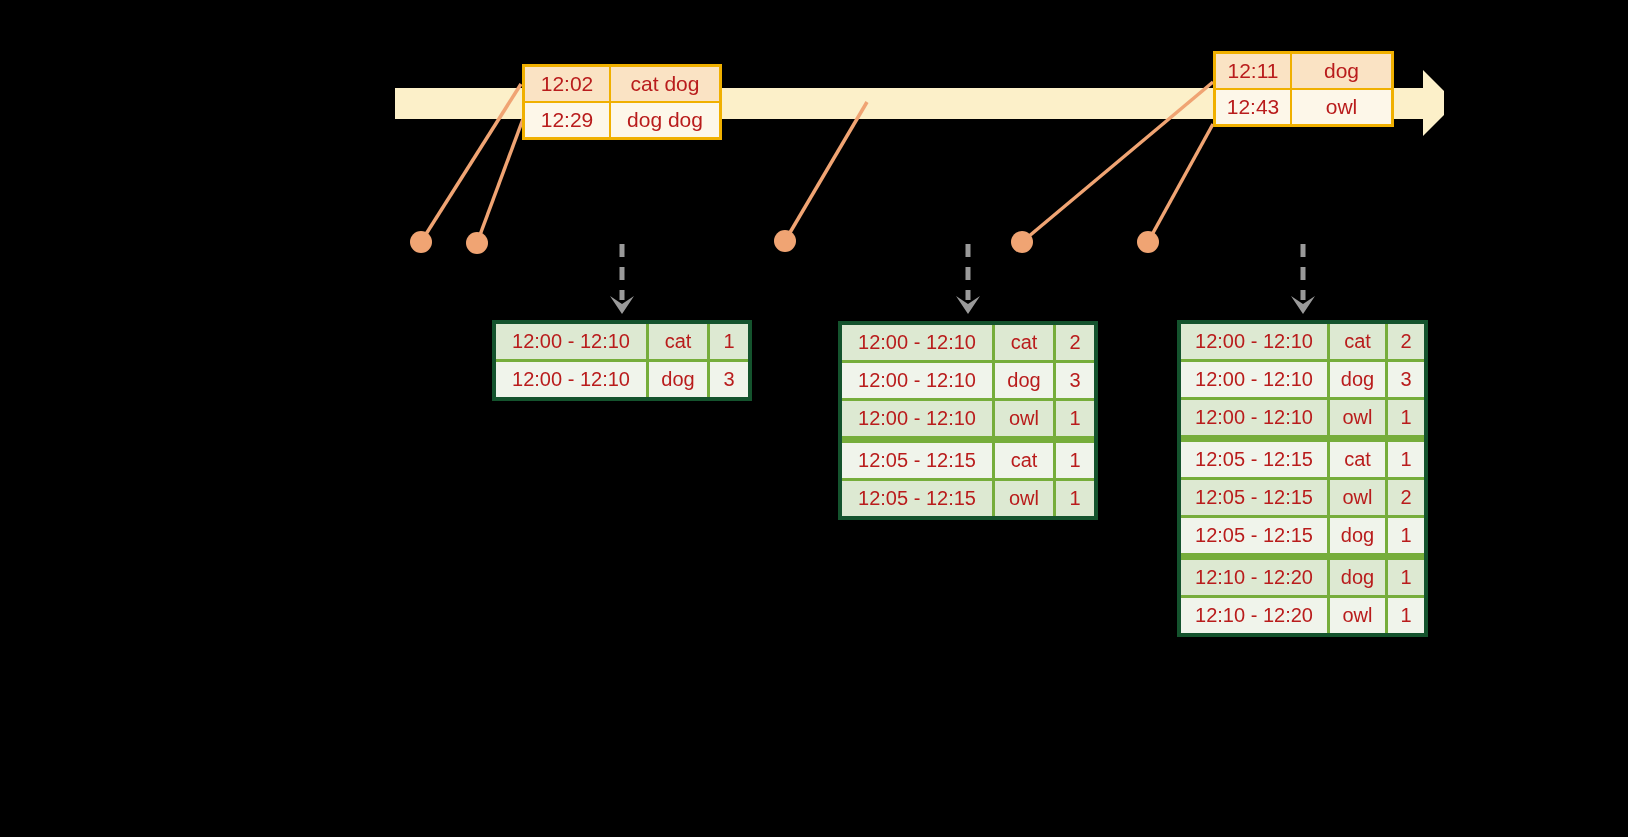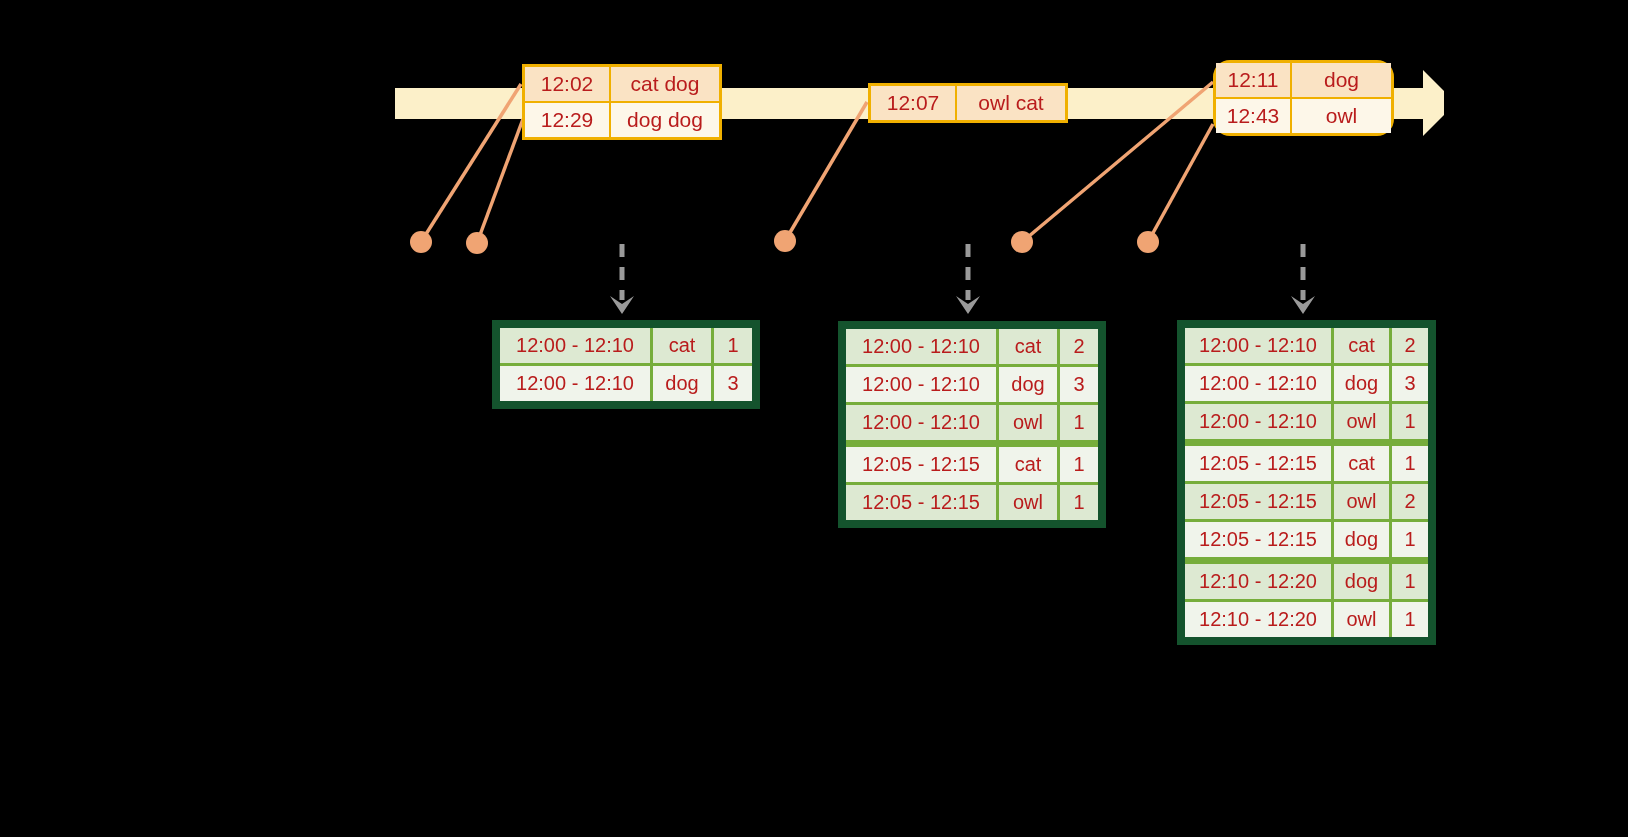--- a/index.html
+++ b/index.html
@@ -11,21 +11,21 @@
   .tl-band{position:absolute;left:395px;top:88px;width:1028px;height:31px;background:#fcf0c9;}
   .tl-head{position:absolute;left:1423px;top:70px;width:0;height:0;
     border-top:33px solid transparent;border-bottom:33px solid transparent;border-left:33px solid #fcf0c9;}
   
   .event-box{position:absolute;background:#f0b000;border:3px solid #f0b000;
     display:grid;gap:2px;z-index:3;}
   .event-box .ecell{height:34px;line-height:34px;text-align:center;font-size:21px;}
   .event-box .erow-odd  .ecell,.ecell.odd {background:#fae3c4;}
   .event-box .erow-even .ecell,.ecell.even{background:#fdf7e9;}
   
-  .gtable{position:absolute;border:8px solid #14532d;background:#76ad3b;z-index:3;}
+  .gtable{position:absolute;border:4px solid #14532d;background:#76ad3b;z-index:3;}
   .trow{display:grid;grid-template-columns:150px 3px 58px 3px 1fr;background:#76ad3b;}
   .trow + .trow{border-top:3px solid #76ad3b;}
   .trow.group-start{border-top-width:7px;}
   .tcell{height:35px;line-height:35px;text-align:center;font-size:20px;}
   .trow:nth-child(odd)  .tcell{background:#dde9d2;}
   .trow:nth-child(even) .tcell{background:#f0f4eb;}
   .vsep{background:#76ad3b;}
   
   #overlay{position:absolute;left:0;top:0;z-index:2;}
 </style>
@@ -66,26 +66,22 @@
     </g>
   </svg>
 
   <div class="event-box" style="left:522px;top:64px;width:194px;grid-template-columns:84px 1fr;">
     <div class="ecell odd">12:02</div>
     <div class="ecell odd">cat dog</div>
     <div class="ecell even">12:29</div>
     <div class="ecell even">dog dog</div>
   </div>
 
-  <div class="event-box" style="left:868px;top:83px;width:194px;grid-template-columns:84px 1fr;">
-    <div class="ecell odd">12:07</div>
-    <div class="ecell odd">owl cat</div>
-  </div>
-
-  <div class="event-box" style="left:1213px;top:60px;width:175px;grid-template-columns:74px 1fr;border-radius:17px;">
+
+  <div class="event-box" style="left:1213px;top:51px;width:175px;grid-template-columns:74px 1fr;">
     <div class="ecell odd">12:11</div>
     <div class="ecell odd">dog</div>
     <div class="ecell even">12:43</div>
     <div class="ecell even">owl</div>
   </div>
 
   <div class="gtable" style="left:492px;top:320px;width:252px;">
     <div class="trow">
       <div class="tcell">12:00 - 12:10</div>
         <div class="vsep"></div>

